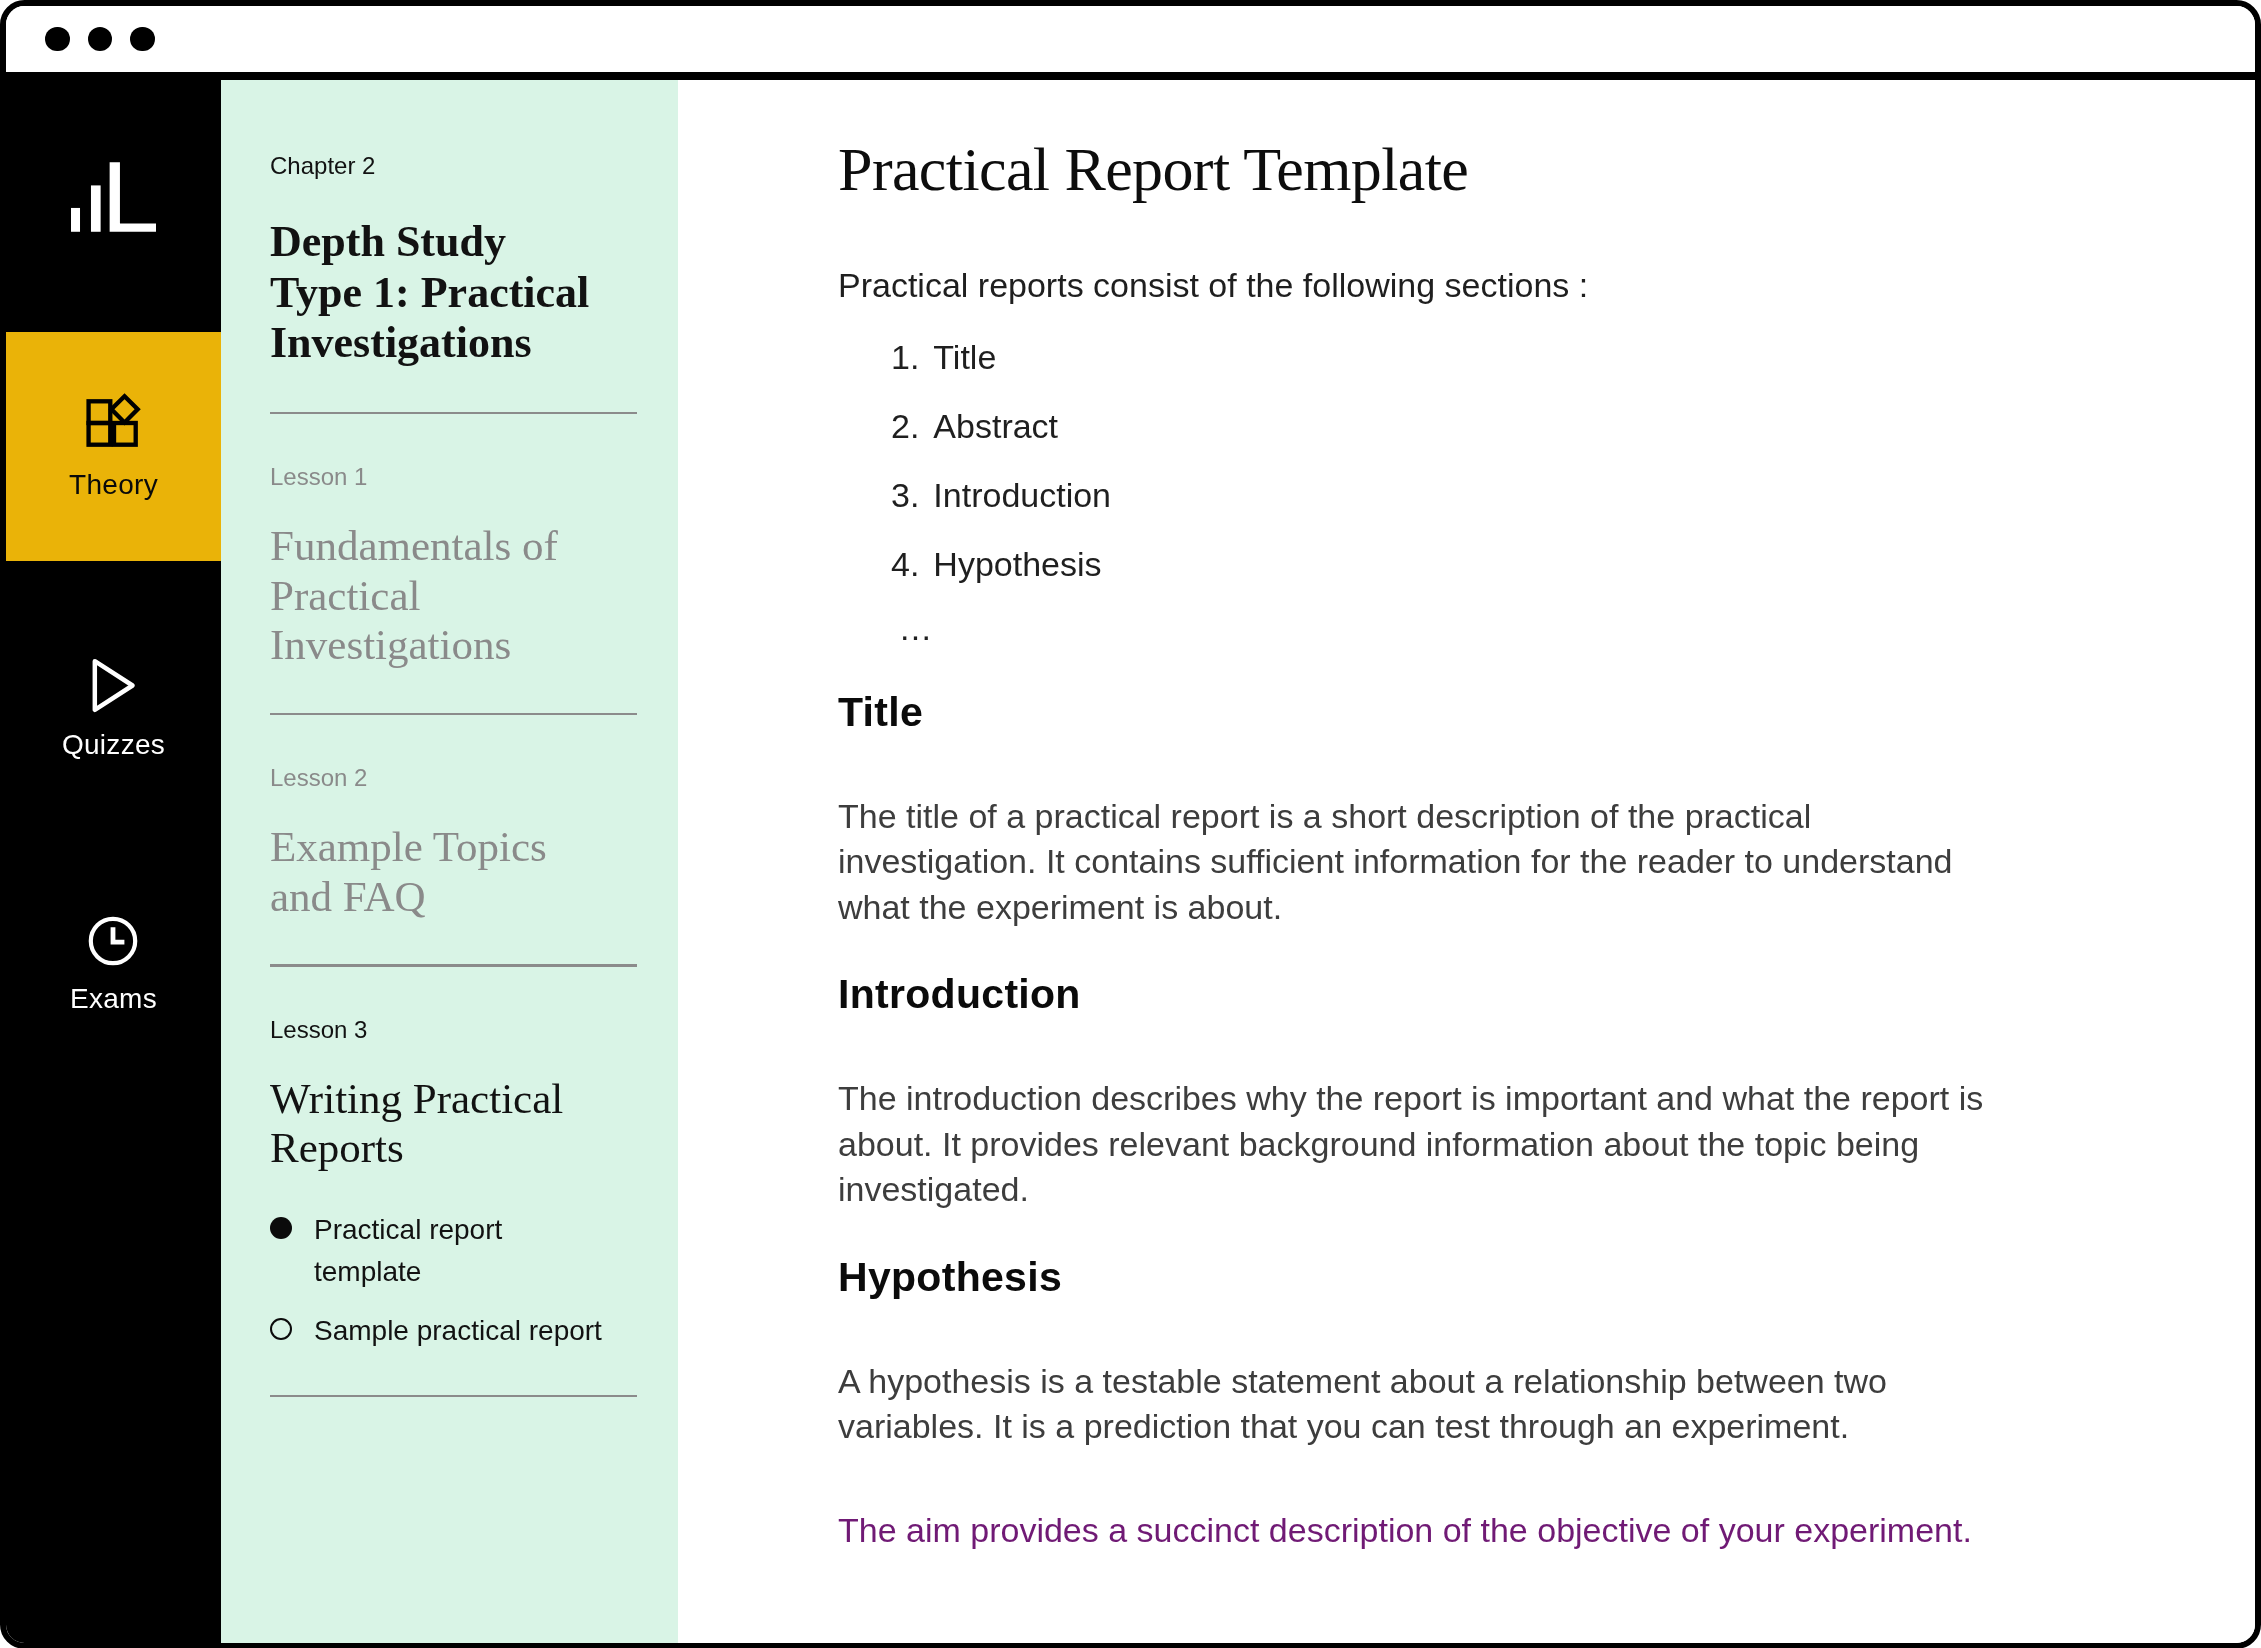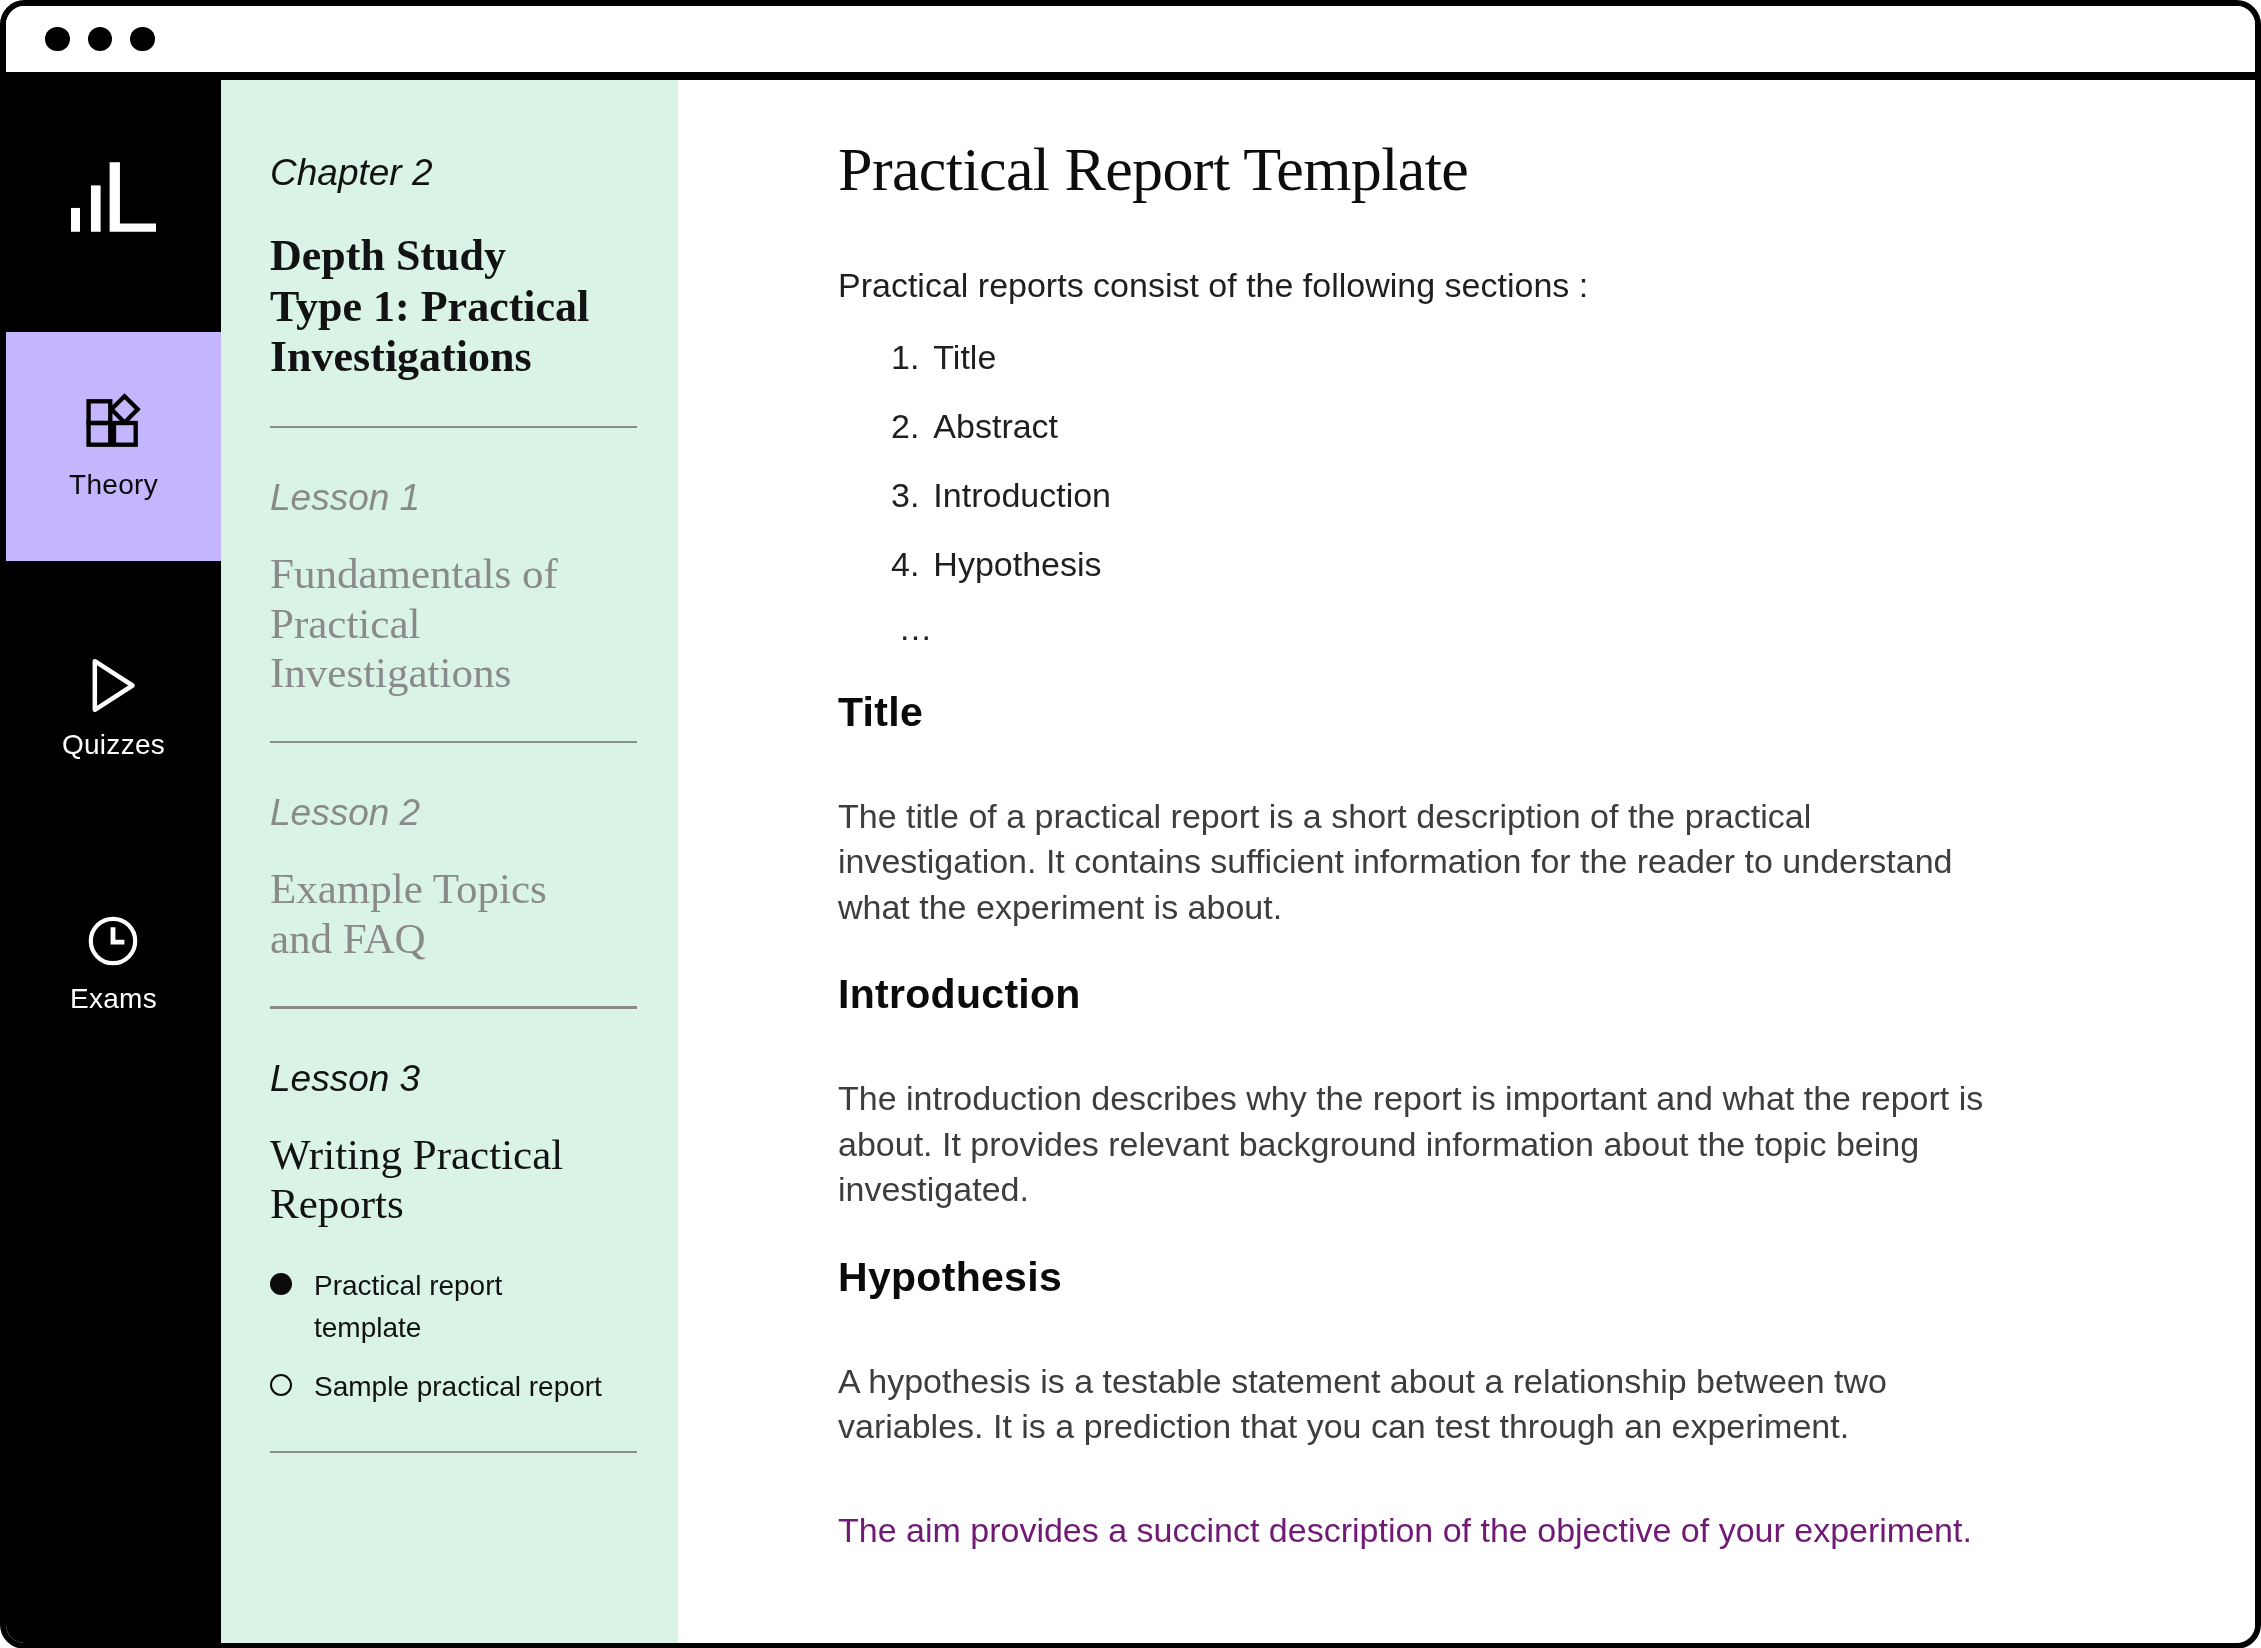--- a/index.html
+++ b/index.html
@@ -28,31 +28,31 @@
     display:flex;flex-direction:column;align-items:center;
   }
   .logo{margin-top:82px;width:85px;height:70px;flex:0 0 auto;}
   .nav-item{
     display:flex;flex-direction:column;align-items:center;justify-content:center;
     gap:15.5px;font-size:28px;letter-spacing:0.3px;cursor:pointer;
   }
   .nav-item .nav-icon{display:block;line-height:0;}
   .nav-item.active{
     width:100%;height:229px;margin-top:100px;
-    background:#c4b5fd;color:#0a0a0a;text-align:center;
+    background:#eab308;color:#0a0a0a;text-align:center;
   }
   .nav-item.plain-q{margin-top:97px;}
   .nav-item.plain-e{margin-top:153px;}
 
   
   .lessons{
     flex:0 0 457px;box-sizing:border-box;background:#d9f4e6;
     padding:72px 41px 0 49px;color:#121212;overflow:hidden;
   }
-  .kicker{font-size:37px;color:#121212;font-style:italic;}
+  .kicker{font-size:24px;color:#121212;}
   .kicker.muted{color:#8a8a8a;}
   .l-title{
     font-family:"Liberation Serif",serif;font-weight:400;
     font-size:43px;line-height:1.15;margin:30px 0 0;
     white-space:pre-line;color:#121212;
   }
   .l-title.muted{color:#8a8a8a;}
   .divider{border:none;height:2.6px;background:#8b8b8b;margin:43px 0 0;}
   .lesson-block{margin-top:49px;}
   .chapter-title{margin-top:37px;font-size:44px;font-weight:bold;}

